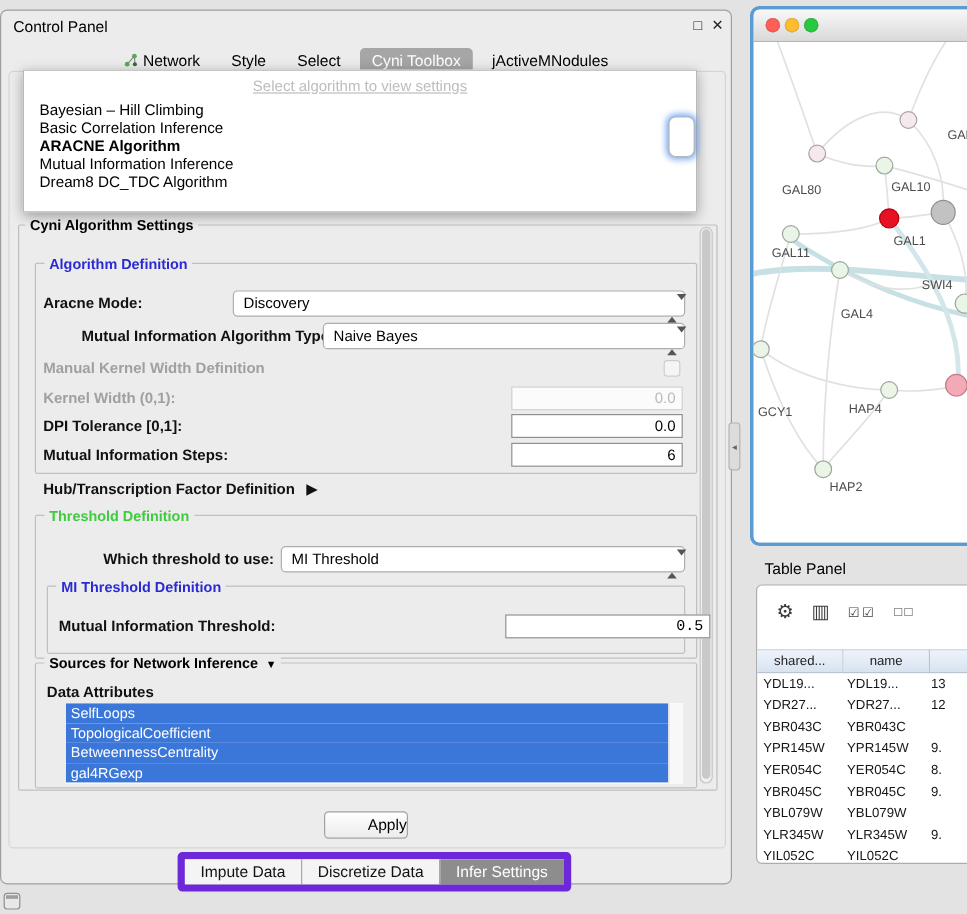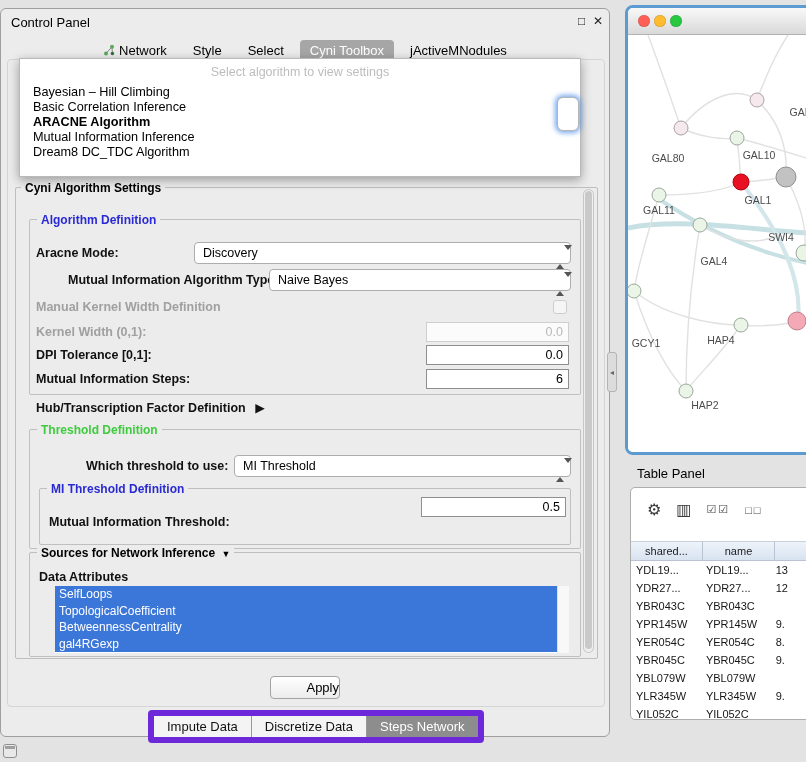--- a/index.html
+++ b/index.html
@@ -15,21 +15,21 @@
             border-radius:4px;}
   .cp-tabs{position:absolute;left:0;top:30px;width:100%;height:22px;display:flex;
            justify-content:center;align-items:center;gap:6px;}
   .cp-tab{font-size:13px;color:#000;padding:3px 10px;border-radius:4px;display:flex;align-items:center;gap:4px;white-space:nowrap;}
   .cp-tab.selected{background:#a6a6a6;color:#fff;}
   .tab-icon{display:inline-block;width:12px;height:12px;}
 
   
   .popup{position:absolute;left:18px;top:49px;width:560px;height:117px;background:#fff;
          border:1px solid #b9b9b9;box-shadow:0 3px 10px rgba(0,0,0,.35);z-index:30;}
-  .popup-placeholder{height:26px;line-height:26px;text-align:center;color:#bdbdbd;font-size:12.5px;}
+  .popup-placeholder{height:26px;line-height:26px;text-align:center;color:#bdbdbd;font-size:12.5px;text-decoration:underline;}
   .popup-item{height:15px;line-height:15px;font-size:12.7px;padding-left:13px;color:#000;white-space:nowrap;}
   .popup-item.bold{font-weight:bold;}
   .focus-frag{position:absolute;left:556px;top:88px;width:20px;height:32px;border-radius:6px;background:#fff;
               border:1px solid #b5b5b5;box-shadow:0 0 5px 2px rgba(90,150,235,.8);z-index:31;}
 
   
   .grp-box{position:absolute;border:1px solid #bfbfbf;border-radius:2px;}
   .grp-title{position:absolute;font-size:12px;font-weight:bold;background:#ececec;padding:0 4px;
              white-space:nowrap;z-index:2;color:#000;}
   .grp-title .tri{font-size:9px;margin-left:3px;}
@@ -193,21 +193,21 @@
     <span class="lbl" style="left:85px;top:450px;">Which threshold to use:</span>
     <div class="combo" style="left:233px;top:446px;width:337px;">
       <span>MI Threshold</span>
       <span class="arrows"><span class="arrow-up"></span><span class="arrow-down"></span></span>
     </div>
 
     <div class="grp-box" style="left:38px;top:479px;width:530px;height:55px;"></div>
     <span class="grp-title blue" style="left:46px;top:473px;">MI Threshold Definition</span>
 
     <span class="lbl" style="left:48px;top:506px;">Mutual Information Threshold:</span>
-    <input class="num-input" style="left: 420px; top: 488px; width: 145px;" value="0.5">
+    <input class="num-input" style="left: 420px; top: 503px; width: 171px; font-family: Liberation Mono, monospace;" value="0.5">
 
     <div class="grp-box" style="left:28px;top:543px;width:550px;height:103px;"></div>
     <span class="grp-title" style="left:36px;top:537px;">
       <span>Sources for Network Inference</span>
       <span class="tri">▼</span>
     </span>
 
     <span class="lbl" style="left:38px;top:561px;">Data Attributes</span>
 
     <div class="attr-list" style="left:38px;top:577px;width:514px;height:67px;">
@@ -218,21 +218,21 @@
           <div class="attr-item" style="background: rgb(59, 118, 217);">gal4RGexp</div>
         </div>
       <div class="attr-scroll"></div>
     </div>
 
     <div class="btn" style="left:269px;top:667px;width:68px;height:21px;line-height:21px;">Apply</div>
 
     <div class="segbar" id="bottom-tabs" style="left:147px;top:701px;">
         <div class="seg">Impute Data</div>
         <div class="seg">Discretize Data</div>
-        <div class="seg selected">Steps Network</div>
+        <div class="seg selected">Infer Settings</div>
       </div>
   </div>
 
   <div class="splitter">◂</div>
 
   <div class="nw">
     <div class="nw-titlebar" id="nw-lights">
         <span class="light" style="left: 10px; background: rgb(255, 95, 87);"></span>
         <span class="light" style="left: 26px; background: rgb(254, 188, 46);"></span>
         <span class="light" style="left: 42px; background: rgb(40, 200, 64);"></span>

